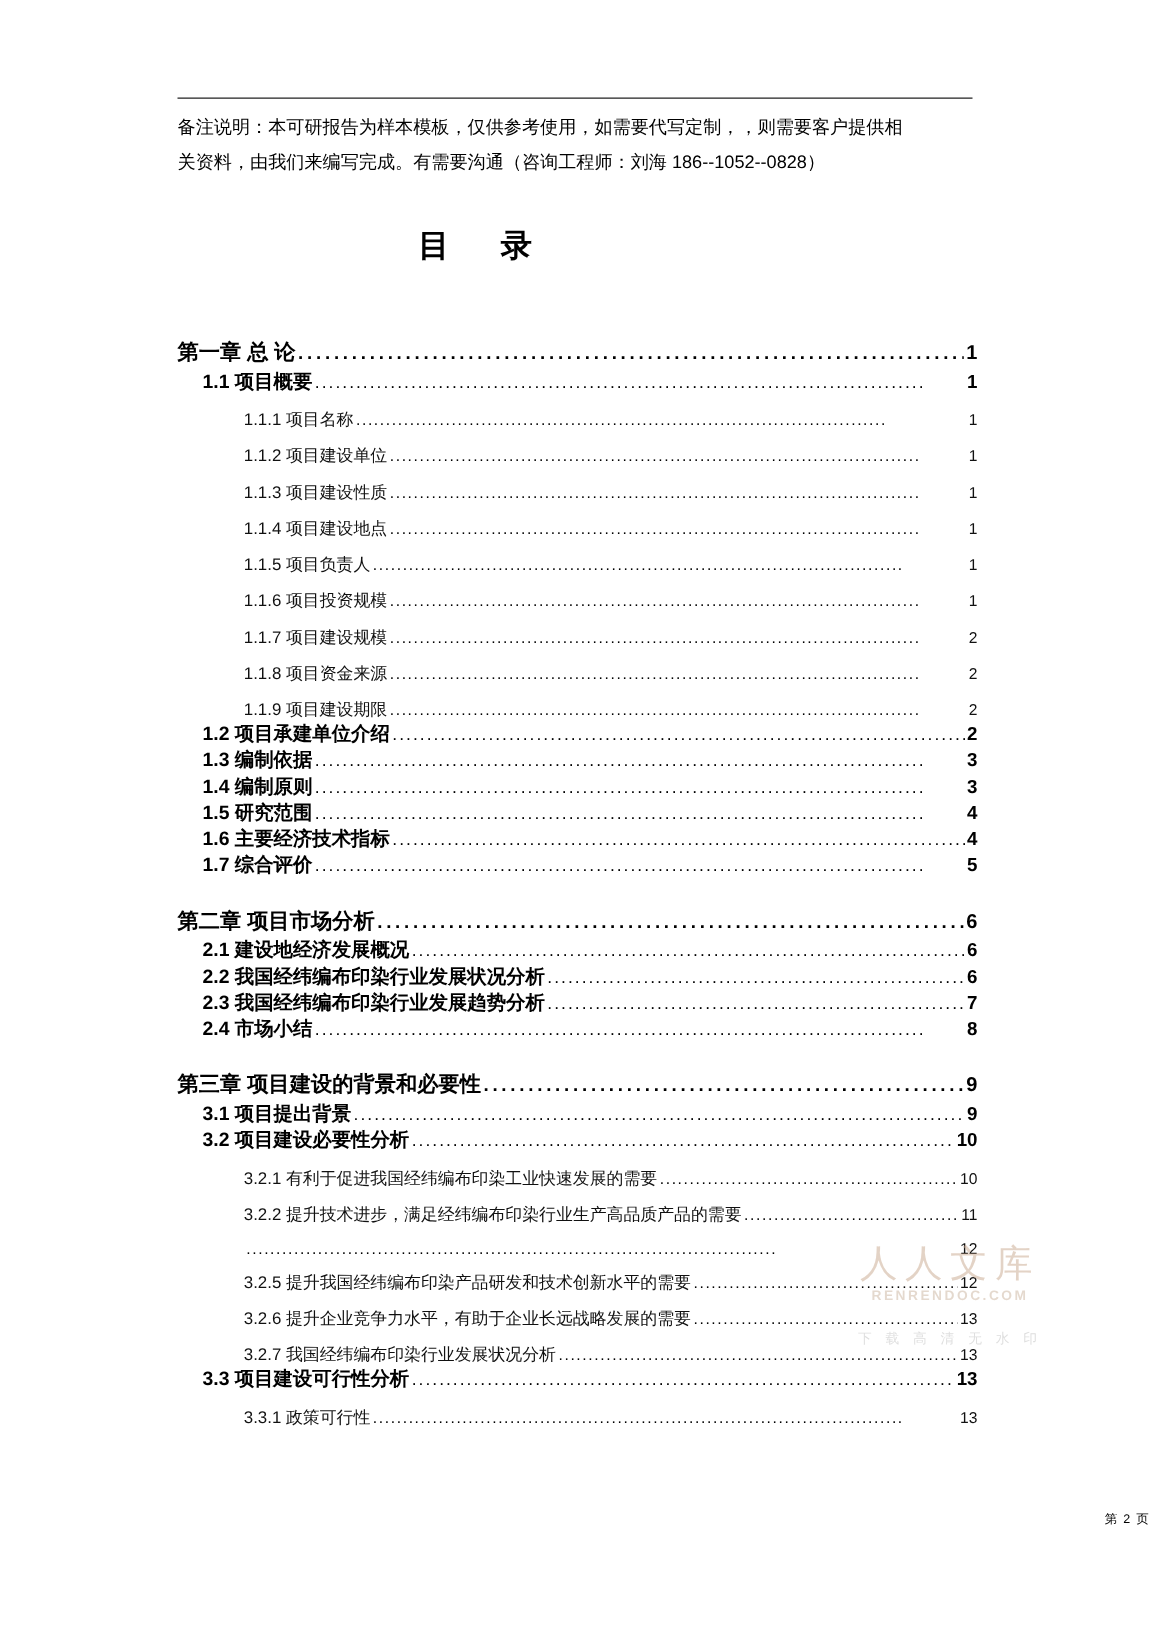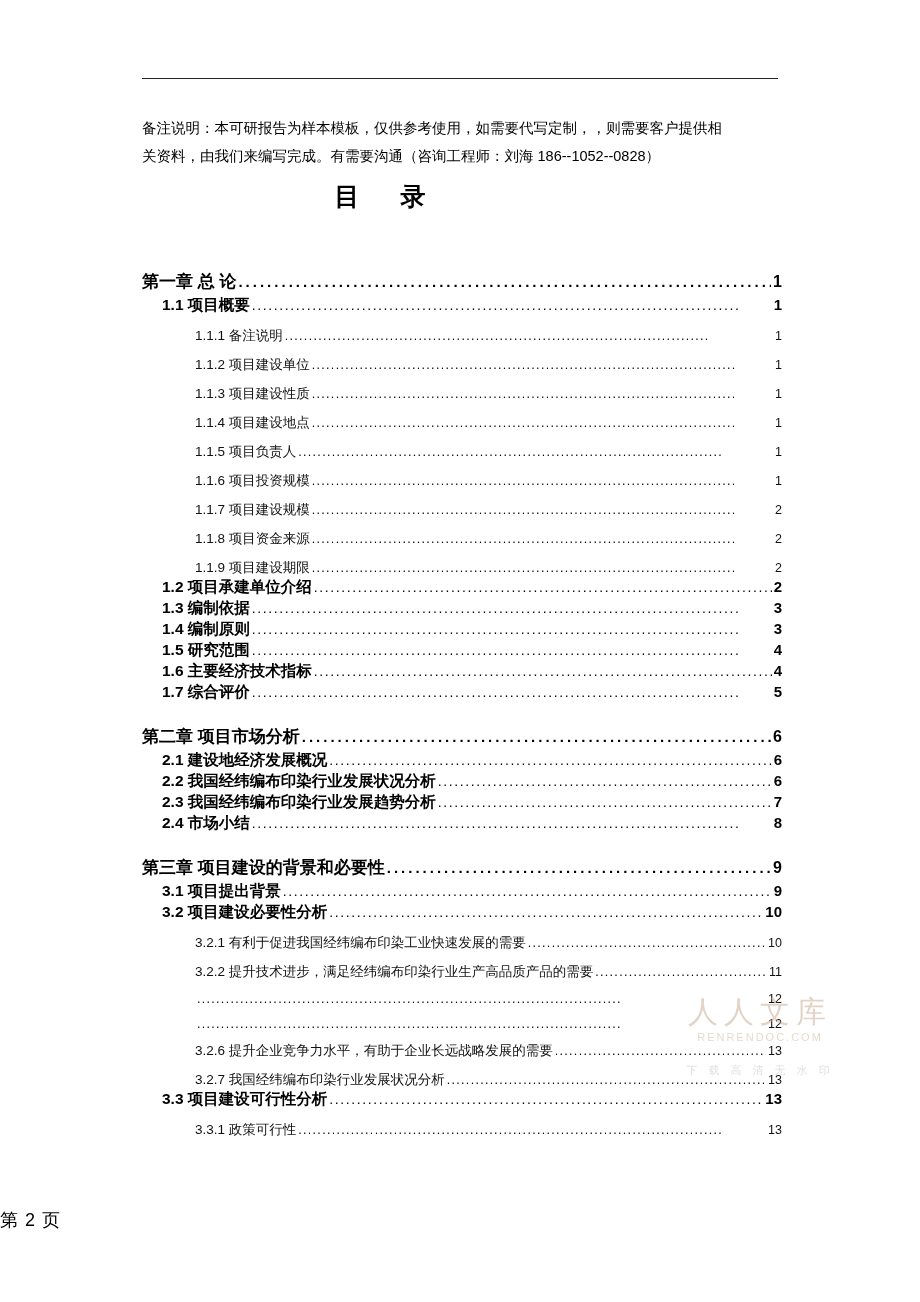--- a/index.html
+++ b/index.html
@@ -25,21 +25,21 @@
   .top-rule {
     position: absolute;
     left: 142px;
     top: 78px;
     width: 636px;
     border-top: 1px solid #222;
   }
   .note {
     position: absolute;
     left: 142px;
-    top: 114px;
+    top: 88px;
     width: 640px;
     font-family: "Liberation Sans", sans-serif;
     font-size: 14.5px;
     line-height: 28px;
     text-align: justify;
     color: #000;
   }
   .note .line2 {
     display: block;
     text-align: left;
@@ -112,23 +112,23 @@
     color: #111;
   }
   .lvl3 .dots { font-size: 12.5px; letter-spacing: 1.3px; }
   .lvl3 .pg { font-size: 12.5px; }
 
   .footer {
     position: absolute;
     left: 0;
     top: 1208px;
     width: 920px;
-    text-align: left;
-    font-family: "Liberation Sans", sans-serif;
-    font-size: 18px;
+    text-align: right;
+    font-family: "Liberation Sans", sans-serif;
+    font-size: 10px;
     letter-spacing: 1px;
   }
 
   
   .watermark {
     position: absolute;
     left: 640px;
     top: 995px;
     width: 240px;
     text-align: center;
@@ -144,20 +144,21 @@
     white-space: nowrap;
     text-align: center;
   }
   .watermark .wm-sub {
     font-family: "Liberation Sans", sans-serif;
     font-size: 11px;
     color: #cbb49f;
     letter-spacing: 2px;
     margin-top: 2px;
     white-space: nowrap;
+    font-weight: bold;
   }
   .watermark .wm-sub2 {
     font-family: "Liberation Sans", sans-serif;
     font-size: 11px;
     color: #bfbfbf;
     letter-spacing: 4px;
     margin-top: 20px;
     white-space: nowrap;
   }
 </style>
@@ -180,21 +181,21 @@
         <span class="label">第一章  总  论</span>
         <span class="dots">.........................................................................................</span>
         <span class="pg">1</span>
       </div>
       <div class="row lvl2">
         <span class="label">1.1 项目概要</span>
         <span class="dots">.........................................................................................</span>
         <span class="pg">1</span>
       </div>
       <div class="row lvl3">
-        <span class="label">1.1.1 备注说明</span>
+        <span class="label">1.1.1 项目名称</span>
         <span class="dots">.........................................................................................</span>
         <span class="pg">1</span>
       </div>
       <div class="row lvl3">
         <span class="label">1.1.2 项目建设单位</span>
         <span class="dots">.........................................................................................</span>
         <span class="pg">1</span>
       </div>
       <div class="row lvl3">
         <span class="label">1.1.3 项目建设性质</span>
@@ -309,20 +310,21 @@
       <div class="row lvl3">
         <span class="label">3.2.2 提升技术进步，满足经纬编布印染行业生产高品质产品的需要</span>
         <span class="dots">.........................................................................................</span>
         <span class="pg">11</span>
       </div>
       <div class="row lvl3">
         <span class="dots">.........................................................................................</span>
         <span class="pg">12</span>
       </div>
       <div class="row lvl3">
+        <span class="label">3.2.5 提升我国经纬编布印染产品研发和技术创新水平的需要</span>
         <span class="dots">.........................................................................................</span>
         <span class="pg">12</span>
       </div>
       <div class="row lvl3">
         <span class="label">3.2.6 提升企业竞争力水平，有助于企业长远战略发展的需要</span>
         <span class="dots">.........................................................................................</span>
         <span class="pg">13</span>
       </div>
       <div class="row lvl3">
         <span class="label">3.2.7 我国经纬编布印染行业发展状况分析</span>

